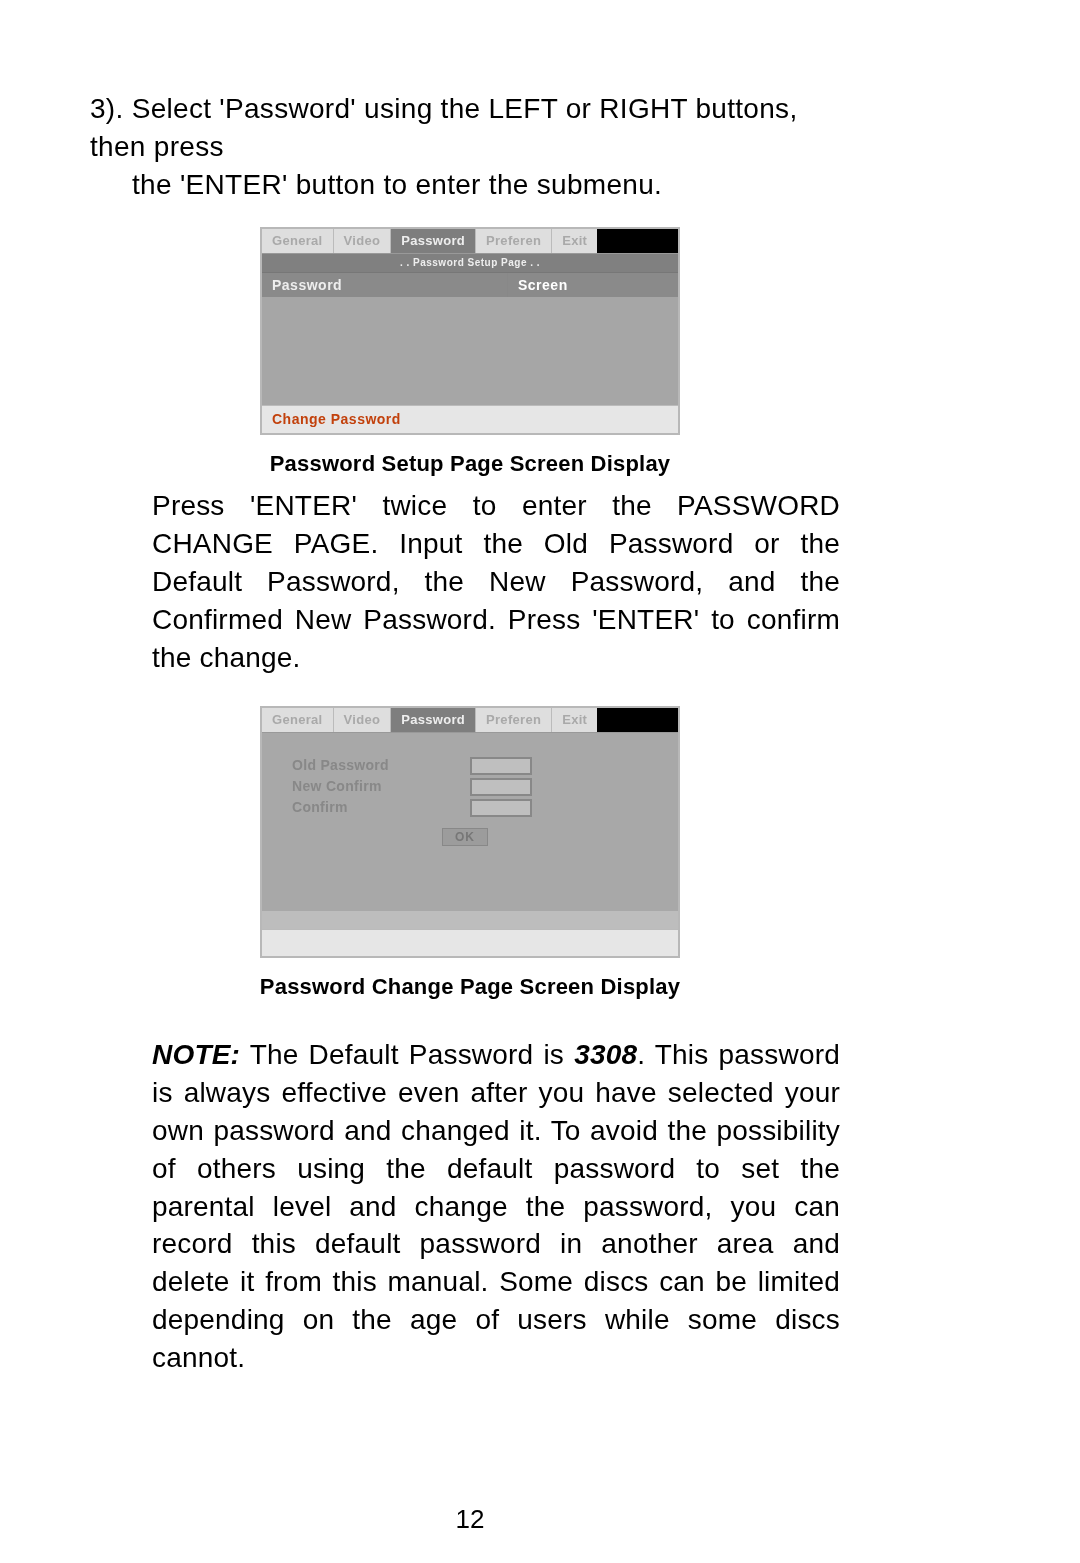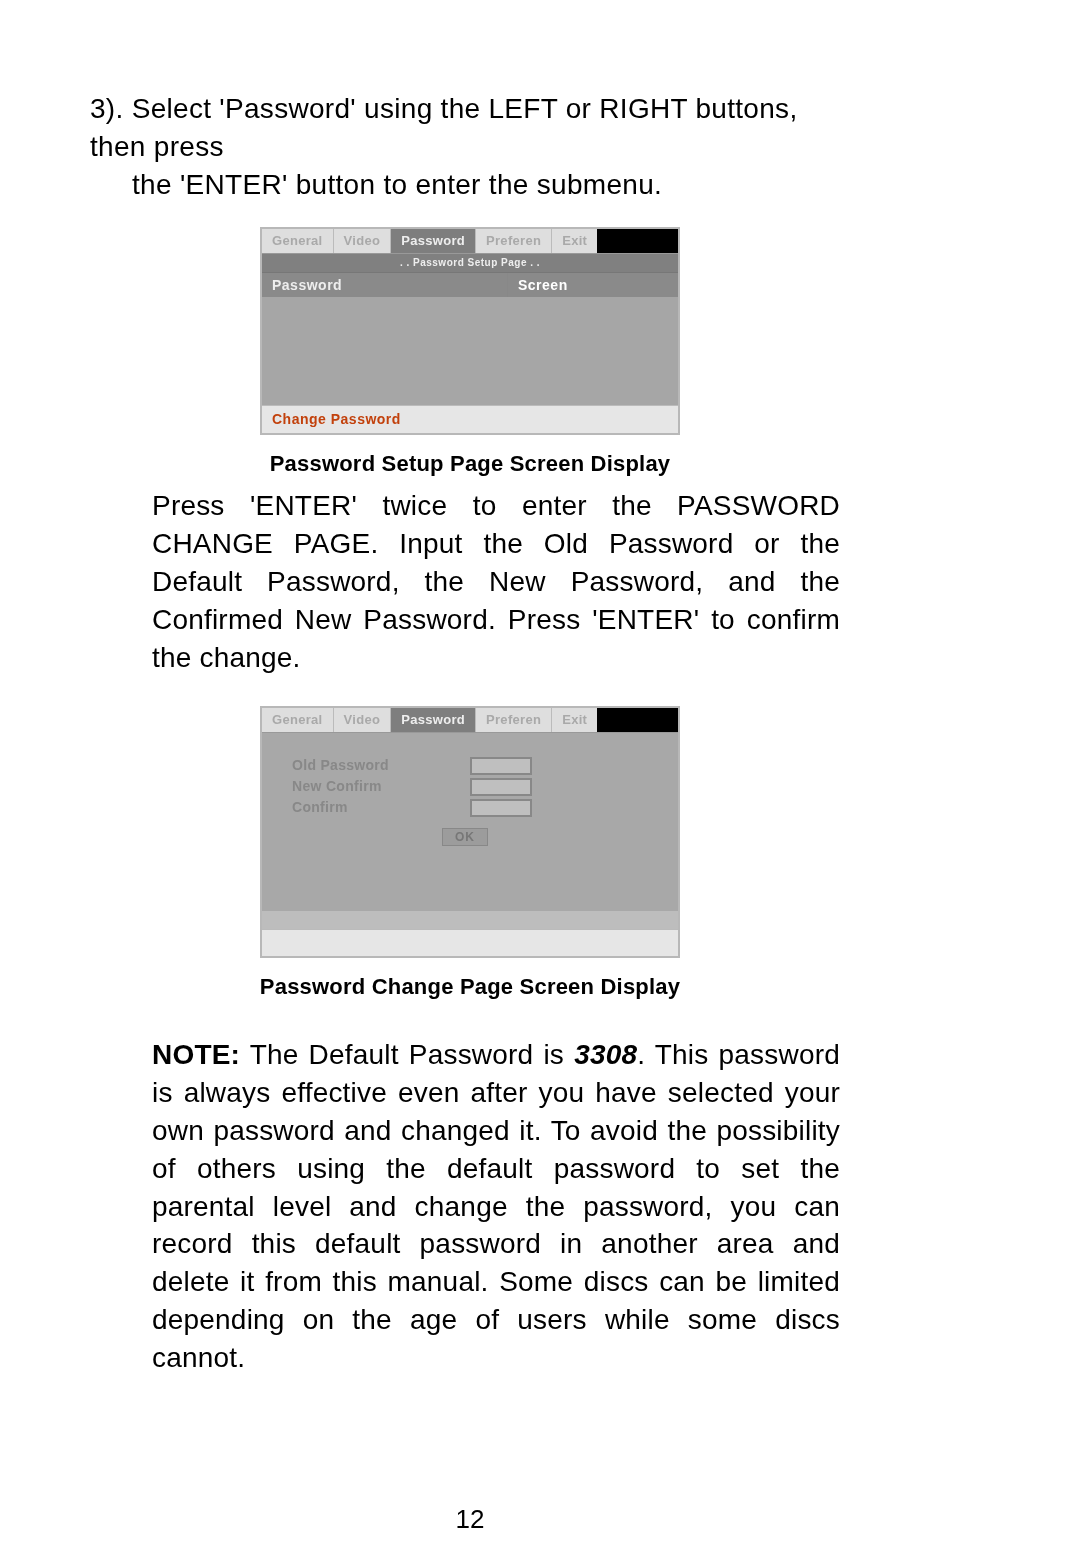--- a/index.html
+++ b/index.html
@@ -45,21 +45,21 @@
   }
   .note-text {
     font-size: 28px;
     line-height: 1.35;
     padding-left: 62px;
     padding-right: 10px;
     text-align: justify;
     letter-spacing: 0.2px;
     margin-top: 36px;
   }
-  .note-text b { font-weight: bold; }
+  .note-text b { font-weight: bold; font-style: italic; }
   .note-text i { font-style: italic; font-weight: bold; }
   .page-num {
     position: absolute;
     bottom: 28px;
     left: 0; right: 0;
     text-align: center;
     font-size: 26px;
   }
 
   

